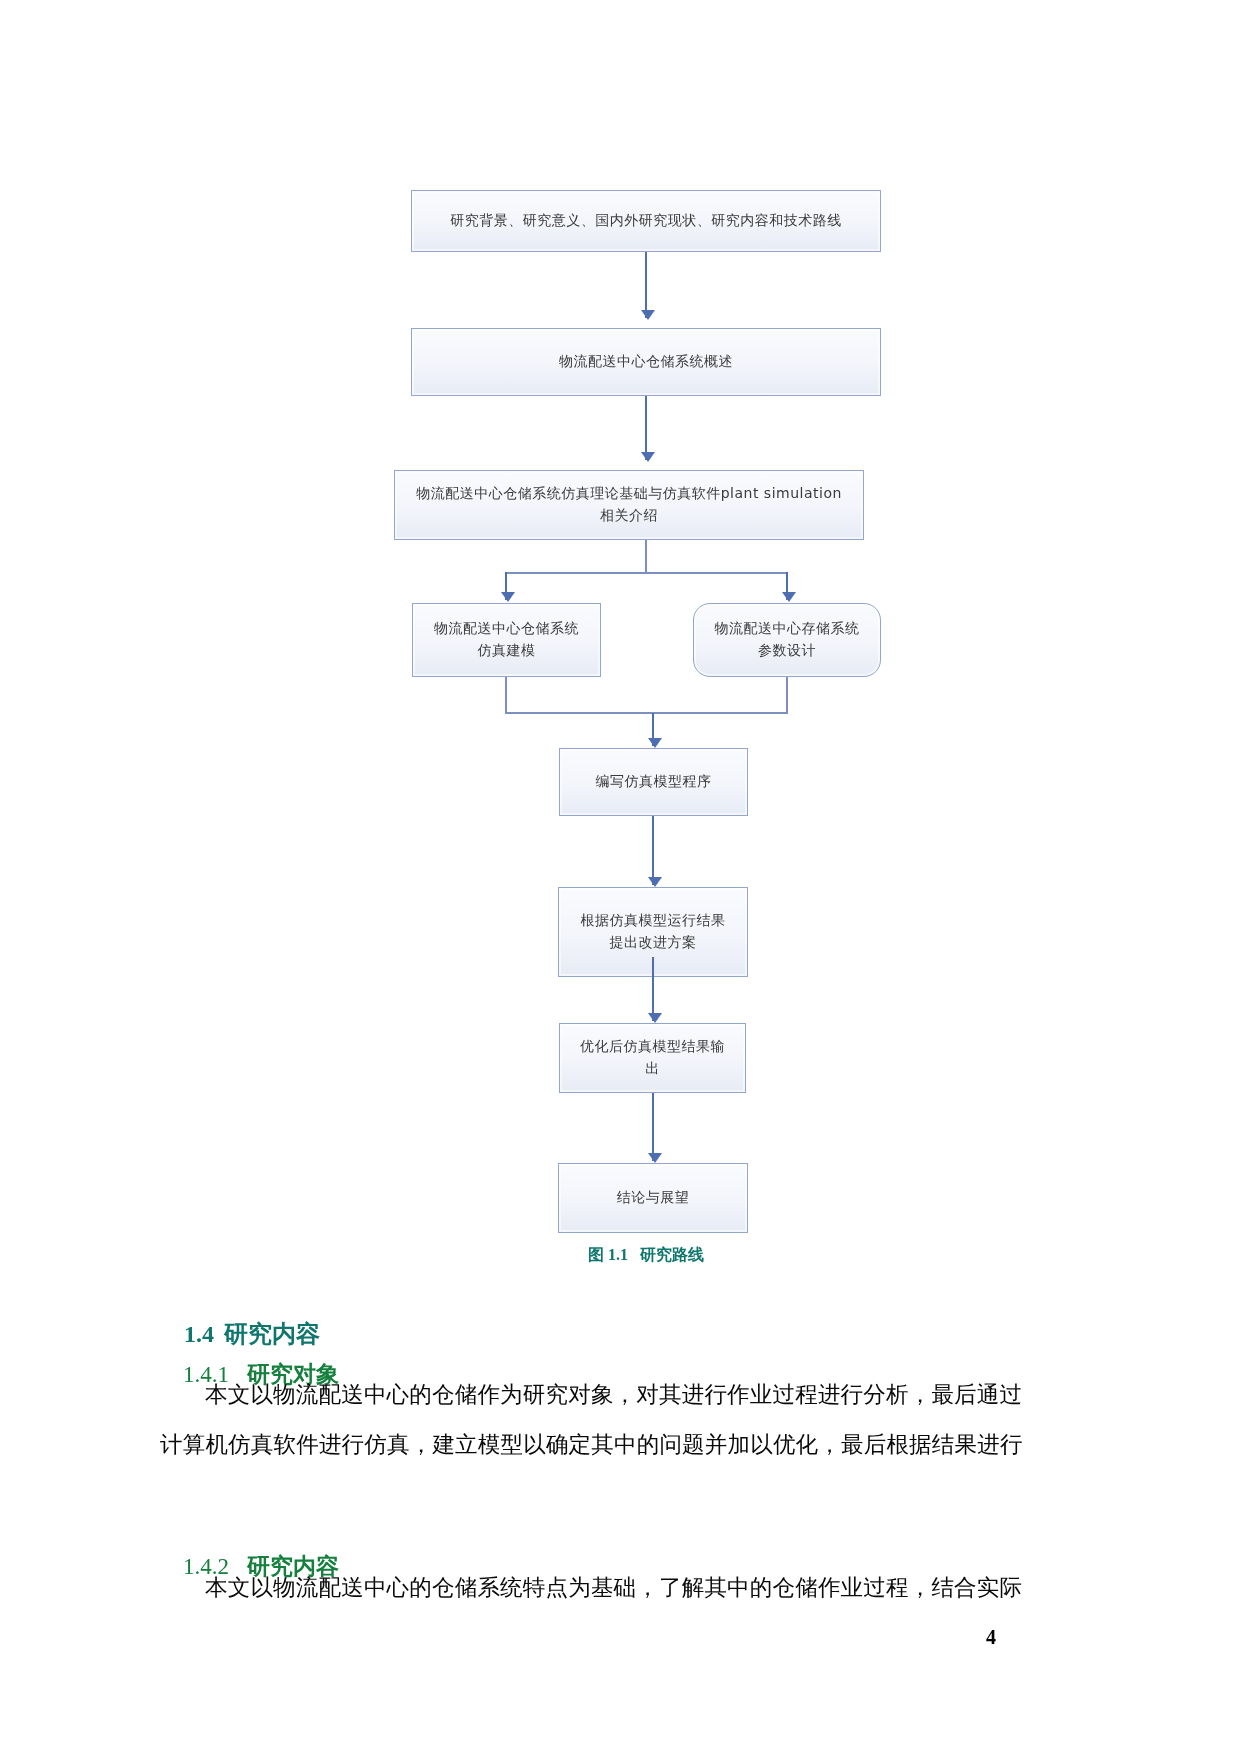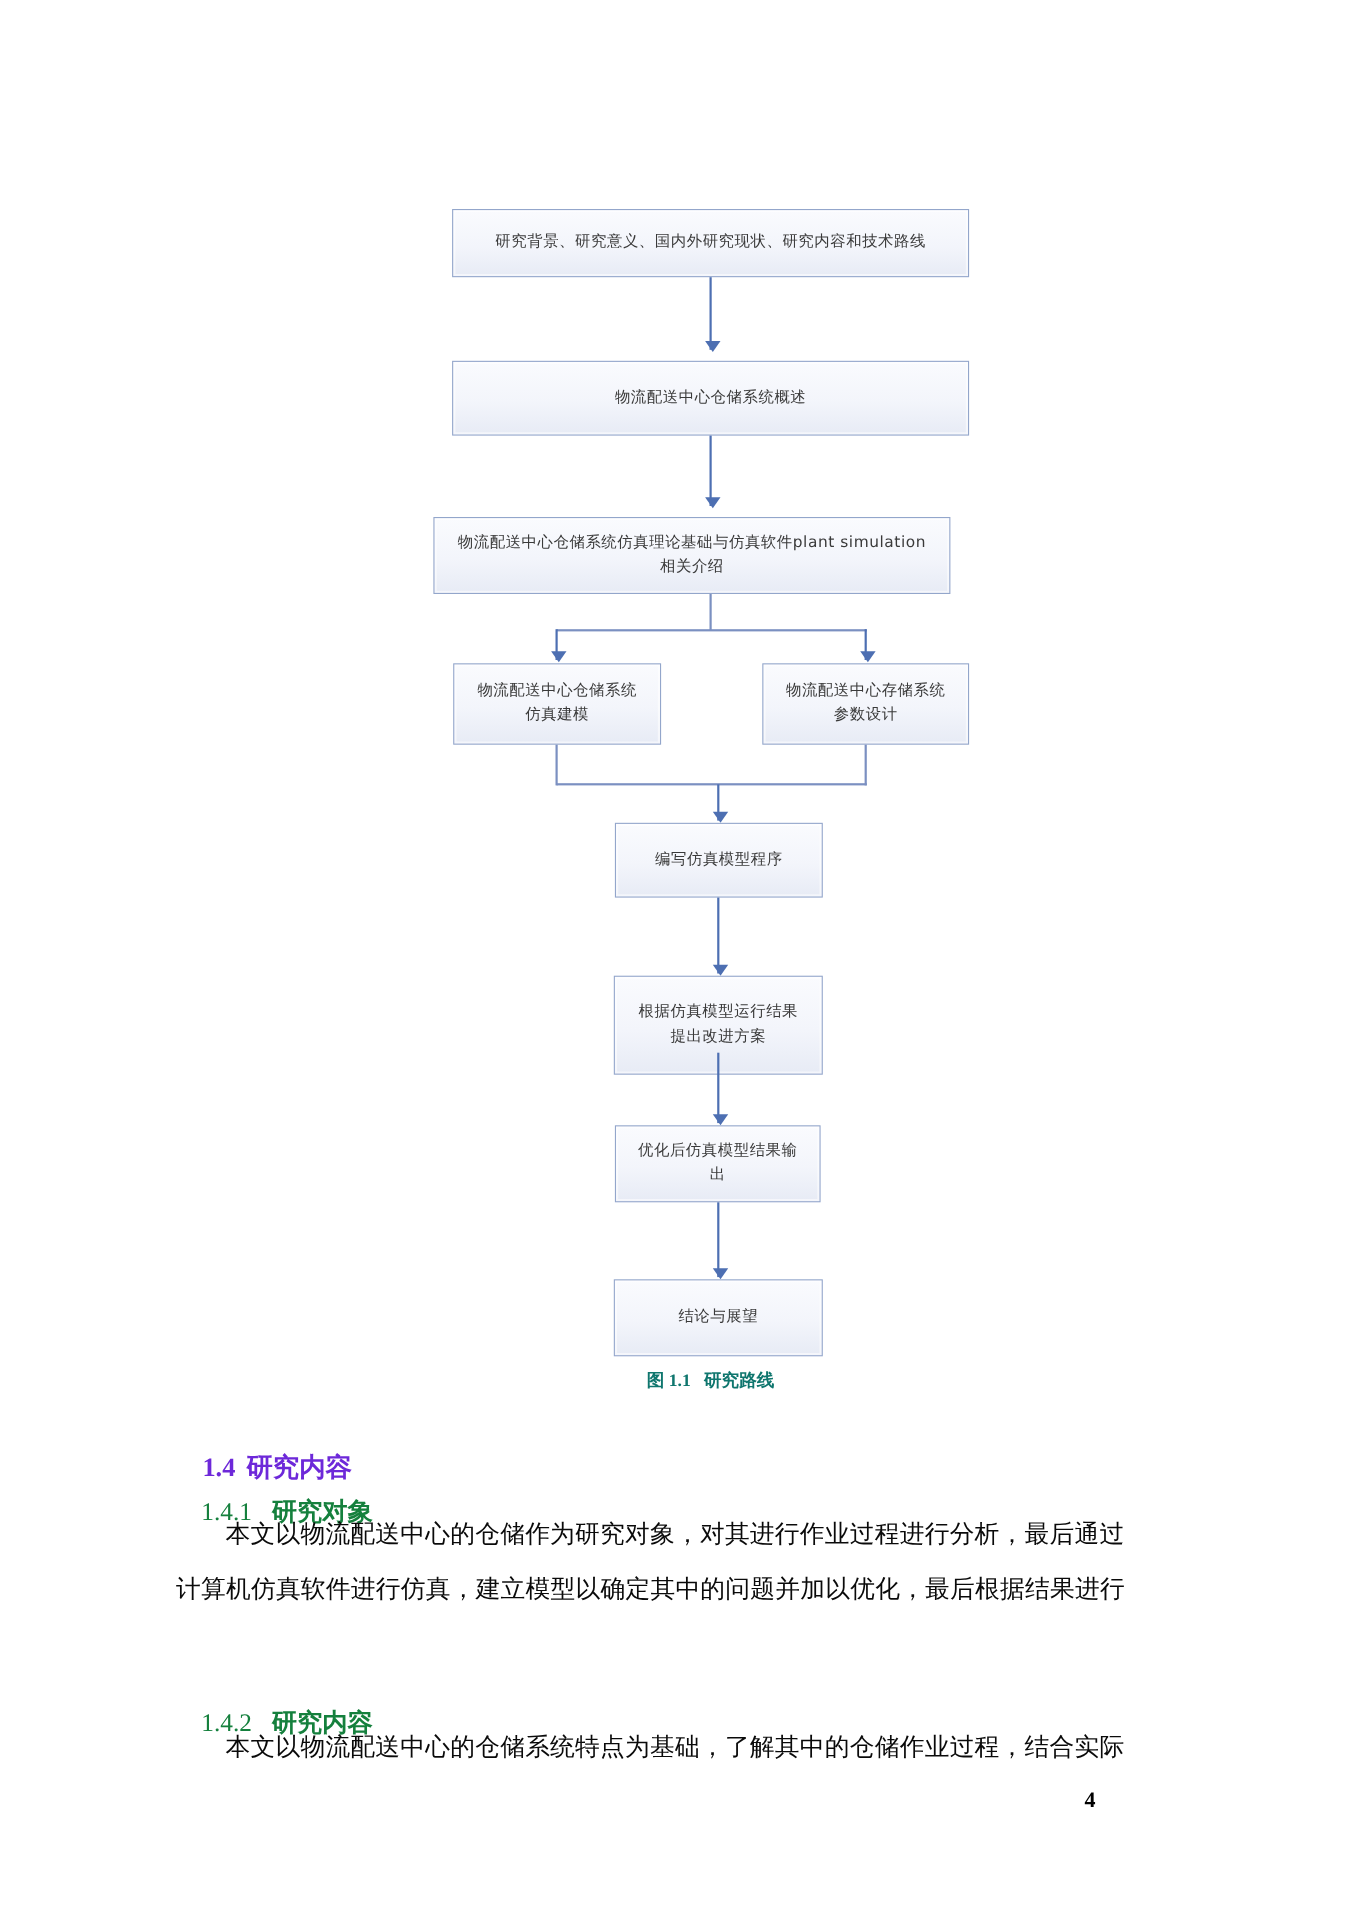--- a/index.html
+++ b/index.html
@@ -34,21 +34,21 @@
   .stem  { position:absolute; width:1.6px; background:#7b90c1; }
   .hline { position:absolute; height:1.6px; background:#7b90c1; }
   
   .caption {
     position:absolute; left:411px; top:1245px; width:470px;
     text-align:center; font-weight:bold; font-size:16px;
     white-space:pre; color:#0f766e;
   }
   .h-sec {
     position:absolute; left:160px;
-    font-weight:bold; font-size:24px; color:#6d28d9; white-space:pre;
+    font-weight:bold; font-size:24px; color:#0f766e; white-space:pre;
   }
   .h-sub { position:absolute; left:160px; font-size:23px; color:#15803d; white-space:pre; }
   .h-sub .num { font-weight:normal; margin-right:18px; }
   .h-sub .ttl { font-weight:bold; }
   .h-sec .num { margin-right:10px; }
   .bodyline {
     position:absolute; left:160px; width:880px;
     font-size:22.5px; color:#0a0a0a; white-space:pre; letter-spacing:.2px;
   }
   .indent { padding-left:45px; }
@@ -76,21 +76,21 @@
 相关介绍</div>
 
     <div class="stem" style="left:645px; top:540px; height:33px;"></div>
     <div class="hline" style="left:506px; top:572px; width:282px;"></div>
     <div class="varrow" style="left:505px; top:572px; height:28px;"></div>
     <div class="varrow" style="left:786px; top:572px; height:28px;"></div>
 
     <div class="fbox" style="left:412px; top:603px; width:189px; height:74px;">物流配送中心仓储系统
 仿真建模</div>
 
-    <div class="fbox" style="left:693px; top:603px; width:188px; height:74px;">物流配送中心存储系统
+    <div class="fbox" style="left:693px; top:603px; width:188px; height:74px;border-radius:17px;">物流配送中心存储系统
 参数设计</div>
 
     <div class="stem" style="left:505px; top:677px; height:37px;"></div>
     <div class="stem" style="left:786px; top:677px; height:37px;"></div>
     <div class="hline" style="left:506px; top:712px; width:282px;"></div>
     <div class="varrow" style="left:652px; top:713px; height:33px;"></div>
 
     <div class="fbox" style="left:559px; top:748px; width:189px; height:68px;">编写仿真模型程序</div>
 
     <div class="varrow" style="left:652px; top:816px; height:69px;"></div>

